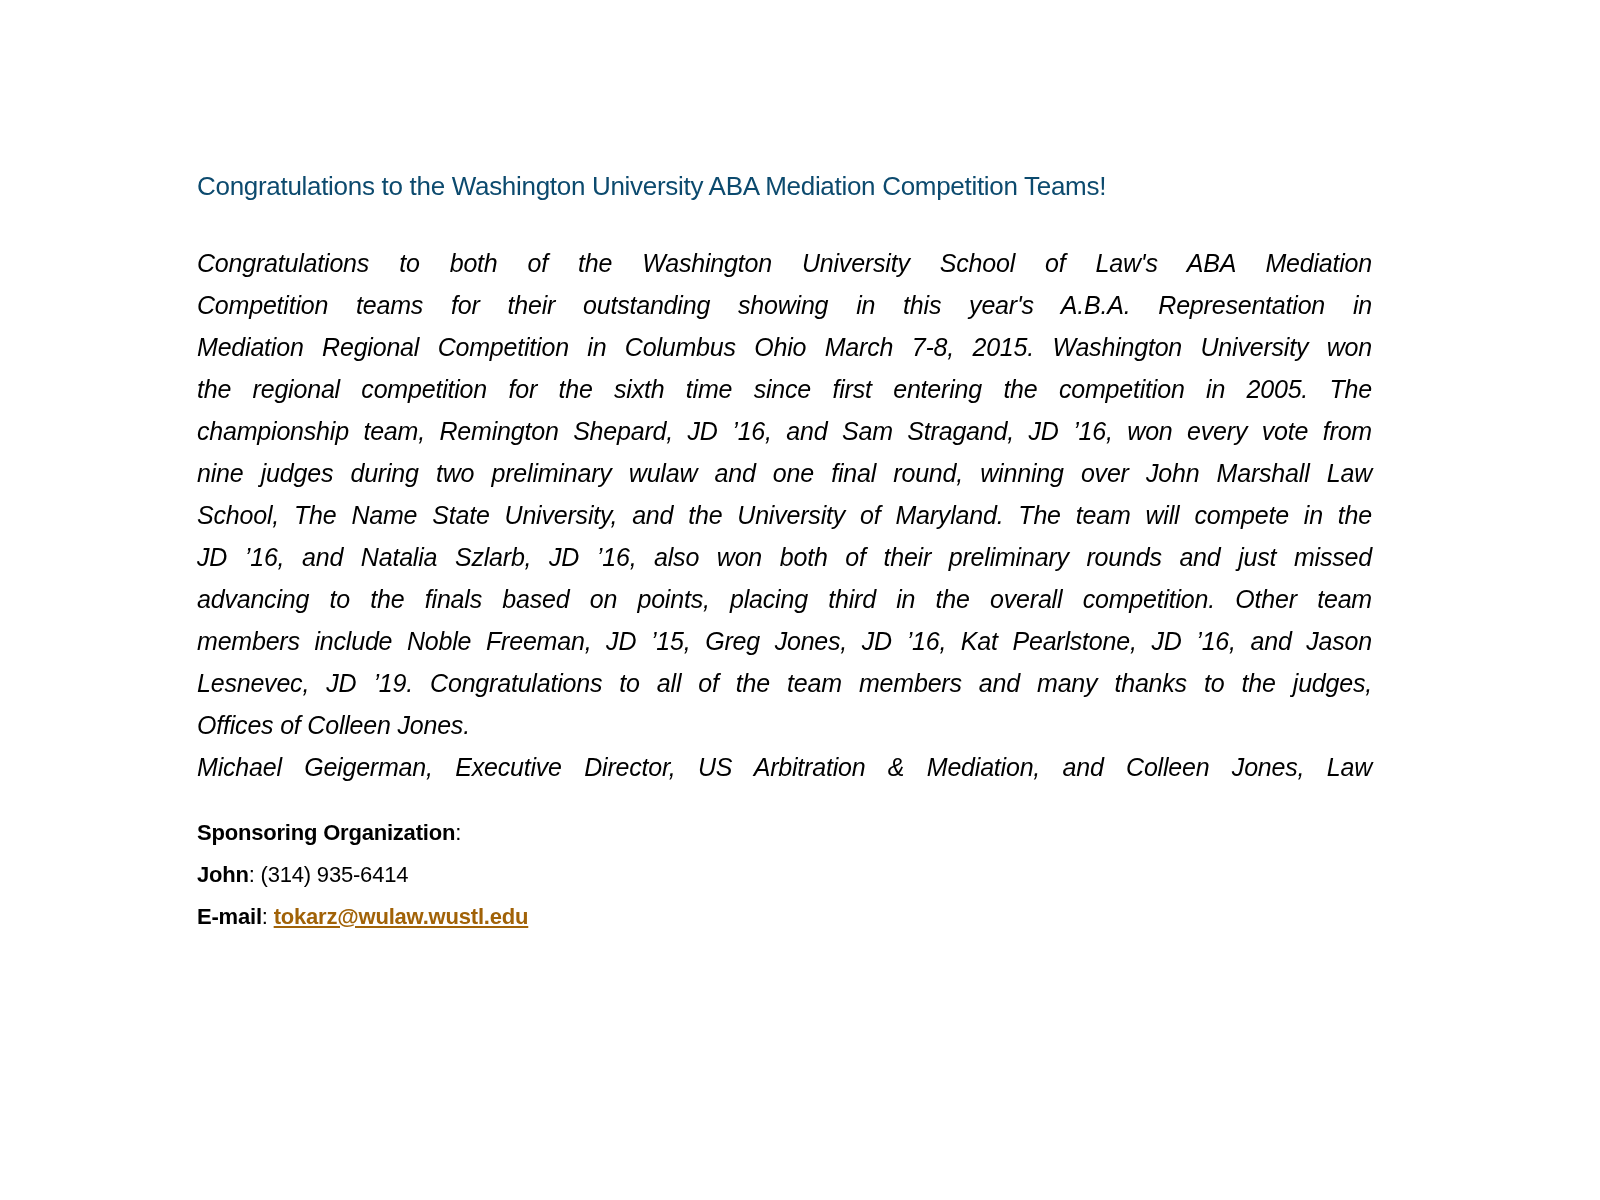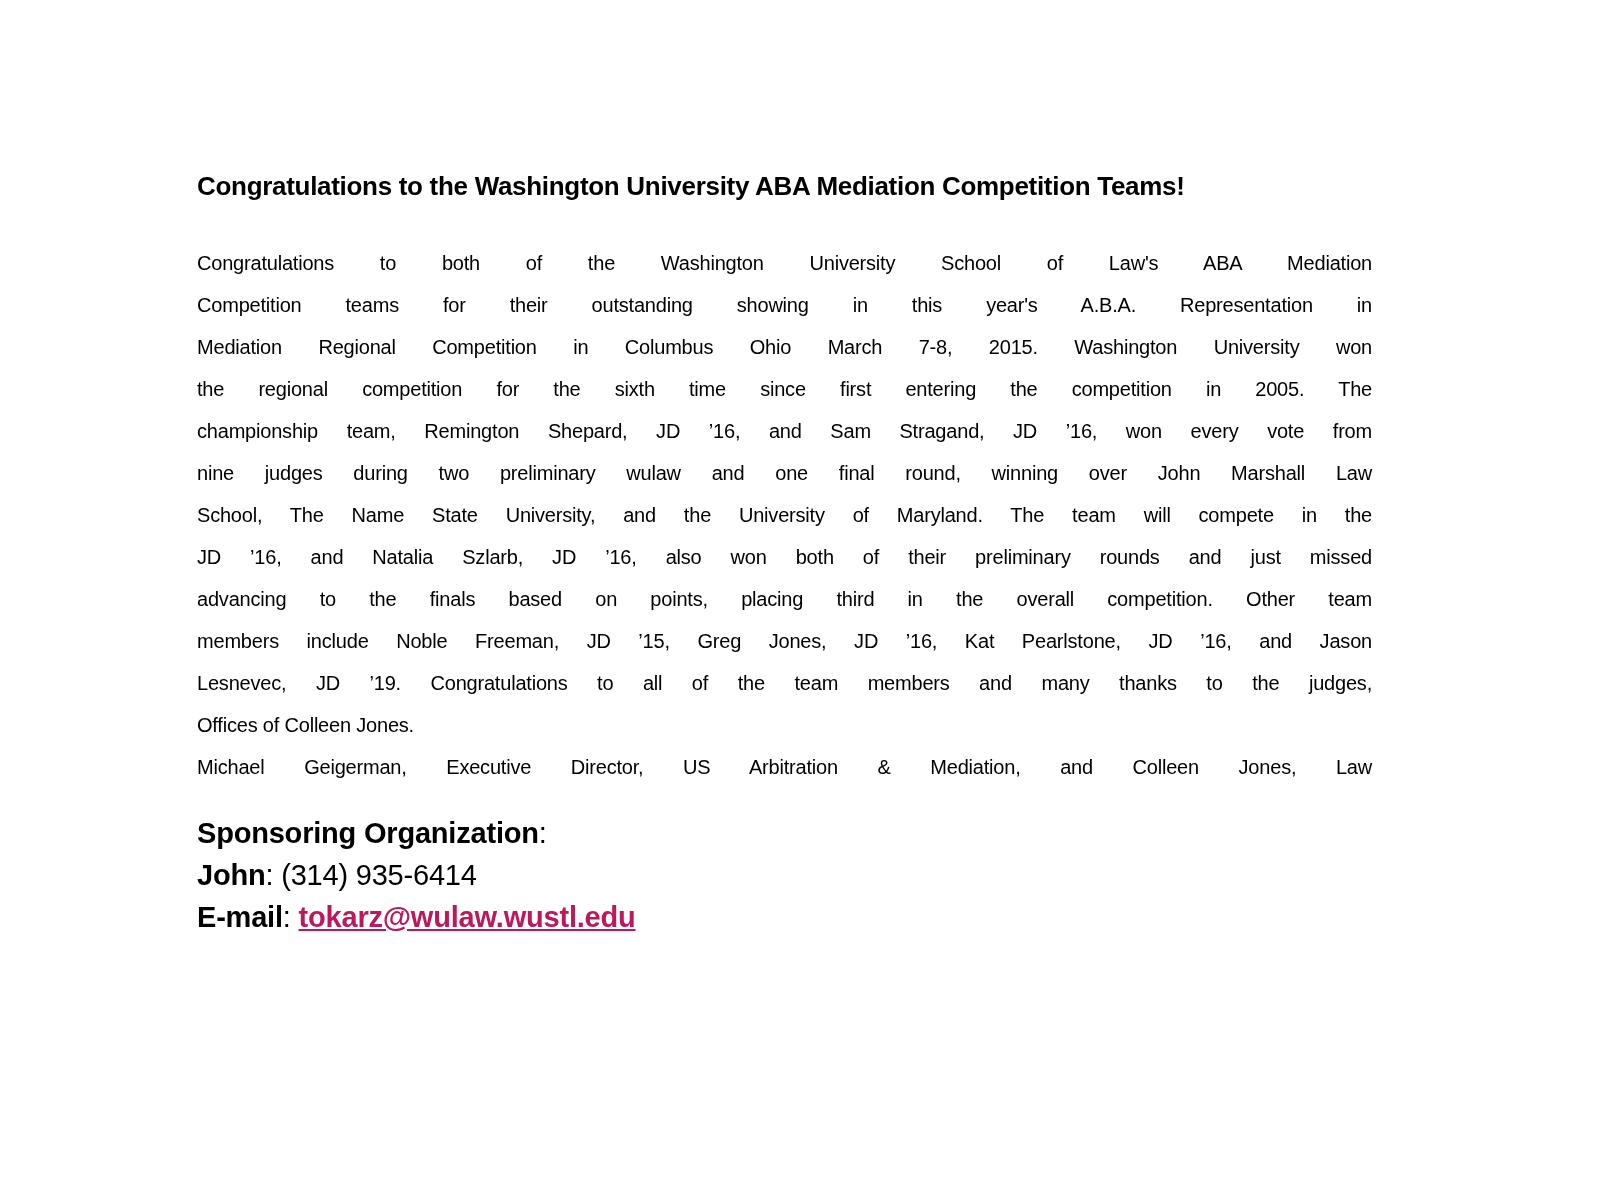--- a/index.html
+++ b/index.html
@@ -13,55 +13,56 @@
     height: 1200px;
     background: #ffffff;
     font-family: "Liberation Sans", sans-serif;
     color: #000000;
     box-sizing: border-box;
     padding: 165px 228px 0 197px;
     overflow: hidden;
   }
   .title {
     font-size: 26px;
-    font-weight: bold;
+    font-weight: normal;
     letter-spacing: -0.3px;
     line-height: 42px;
     white-space: nowrap;
-    color: #000000;
+    color: #0c4a6e;
   }
   .body-paragraph {
     margin-top: 35px;
   }
   .body-line {
-    font-size: 20px;
+    font-size: 25px;
     letter-spacing: -0.2px;
     line-height: 42px;
     white-space: normal;
+    font-style: italic;
   }
   .body-line.justified {
     text-align: justify;
     text-align-last: justify;
   }
   .contact-block {
     margin-top: 24px;
   }
   .contact-line {
-    font-size: 29px;
+    font-size: 22px;
     letter-spacing: -0.2px;
     line-height: 42px;
   }
   .contact-label {
     font-weight: bold;
   }
   .contact-colon {
     font-weight: normal;
   }
   a.email-link {
-    color: #be185d;
+    color: #a16207;
     font-weight: bold;
     text-decoration: underline;
     cursor: pointer;
   }
 </style>
 </head>
 <body>
 
 <div class="page">
   <div class="title">Congratulations to the Washington University ABA Mediation Competition Teams!</div>

